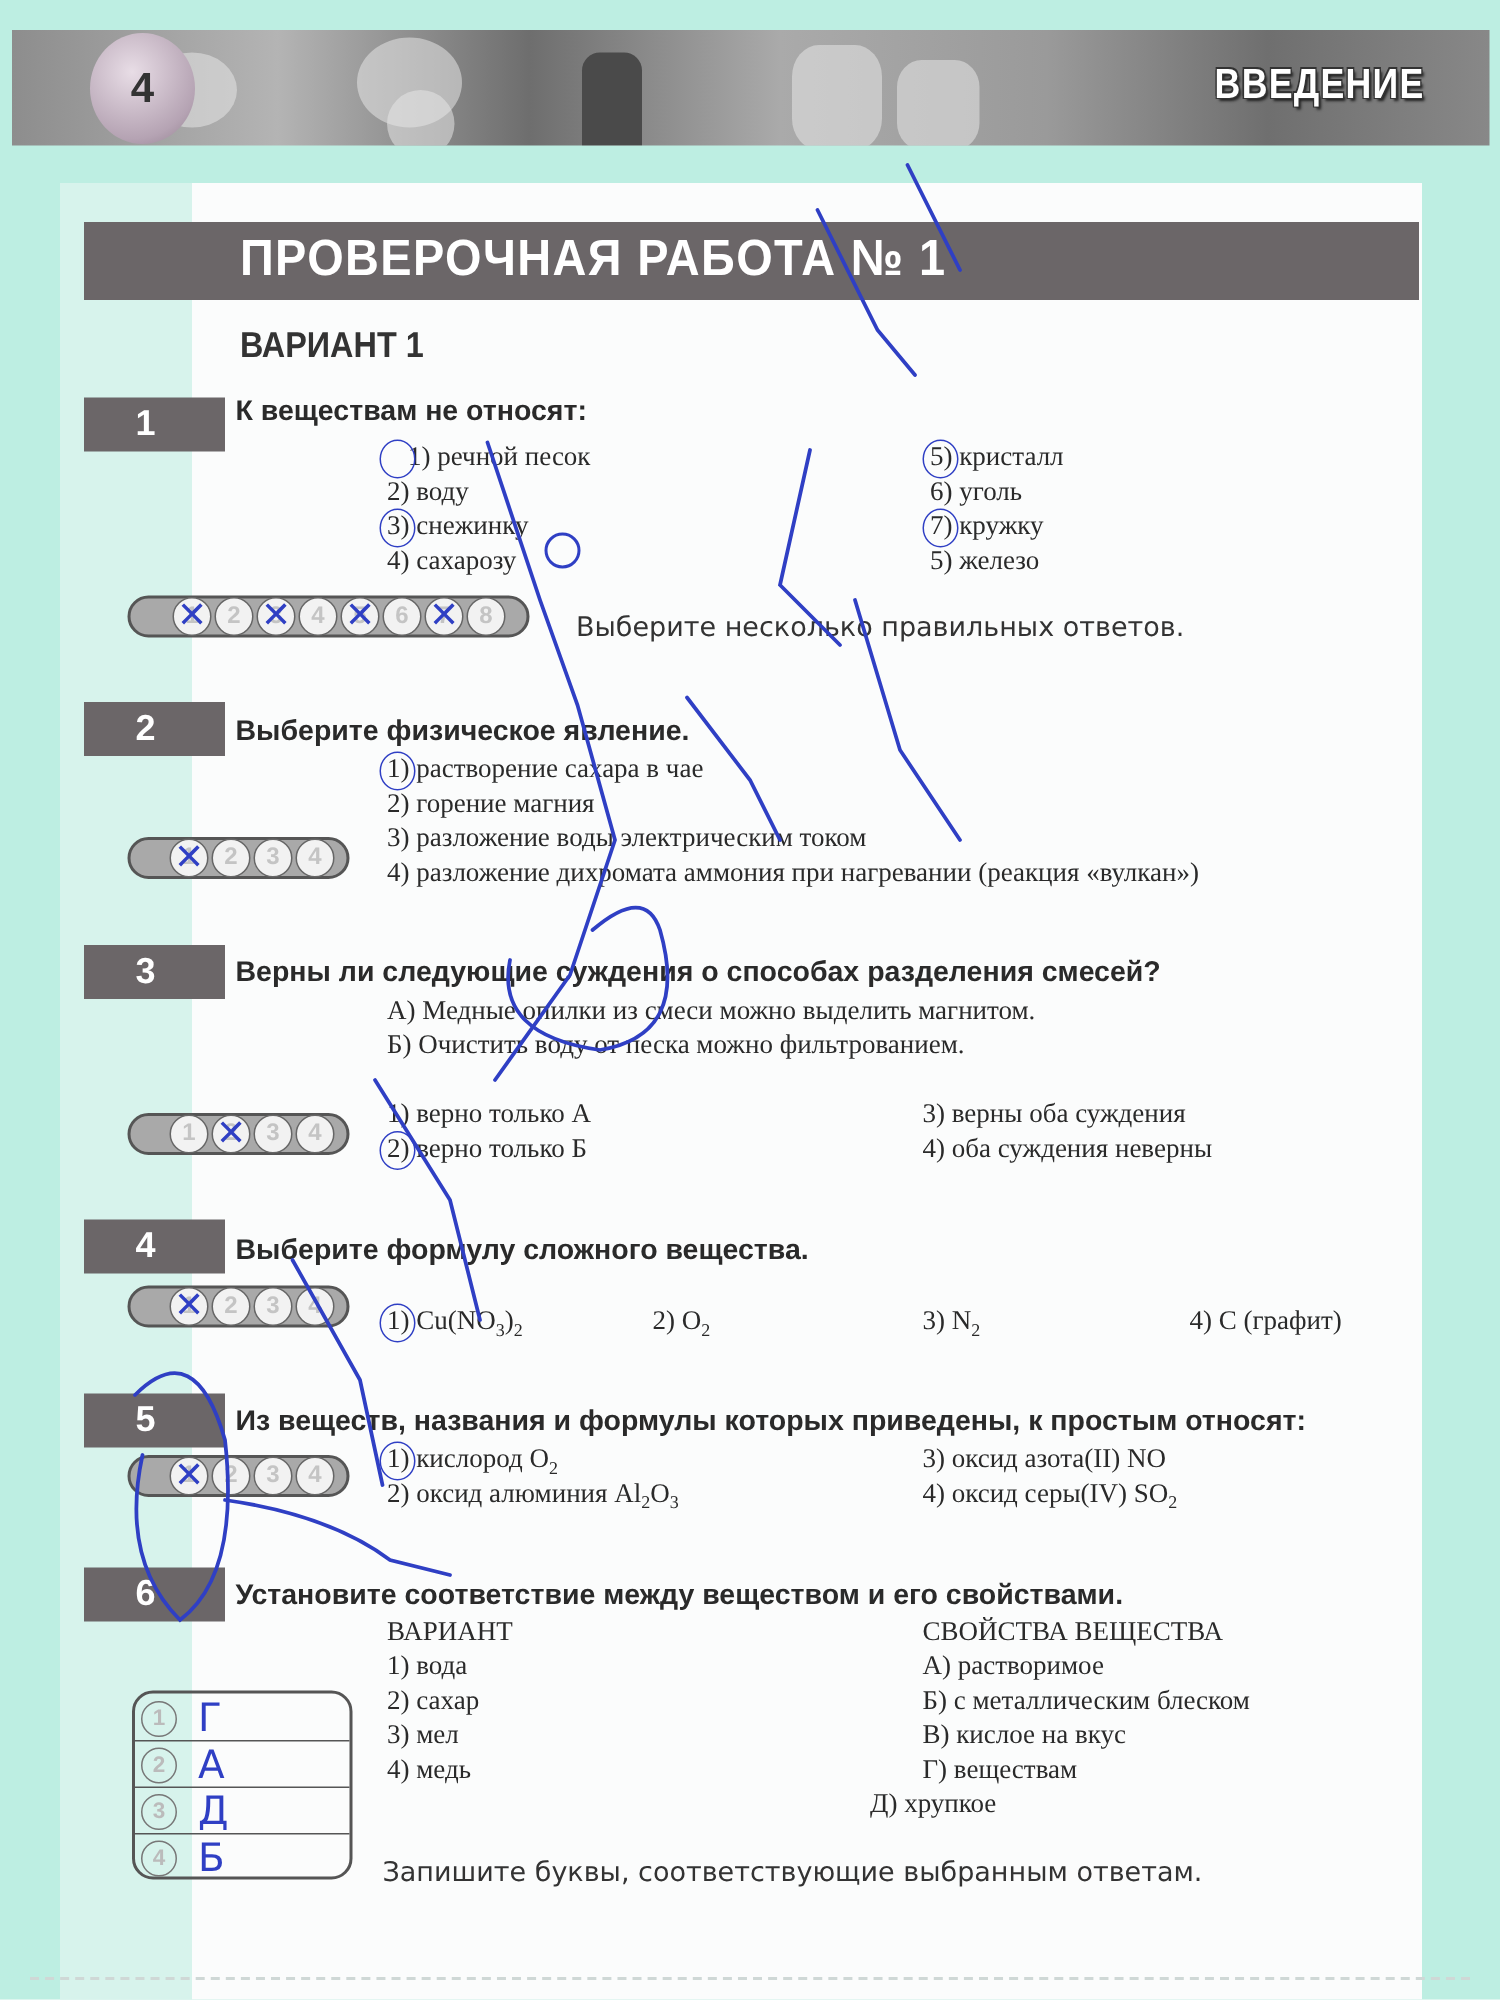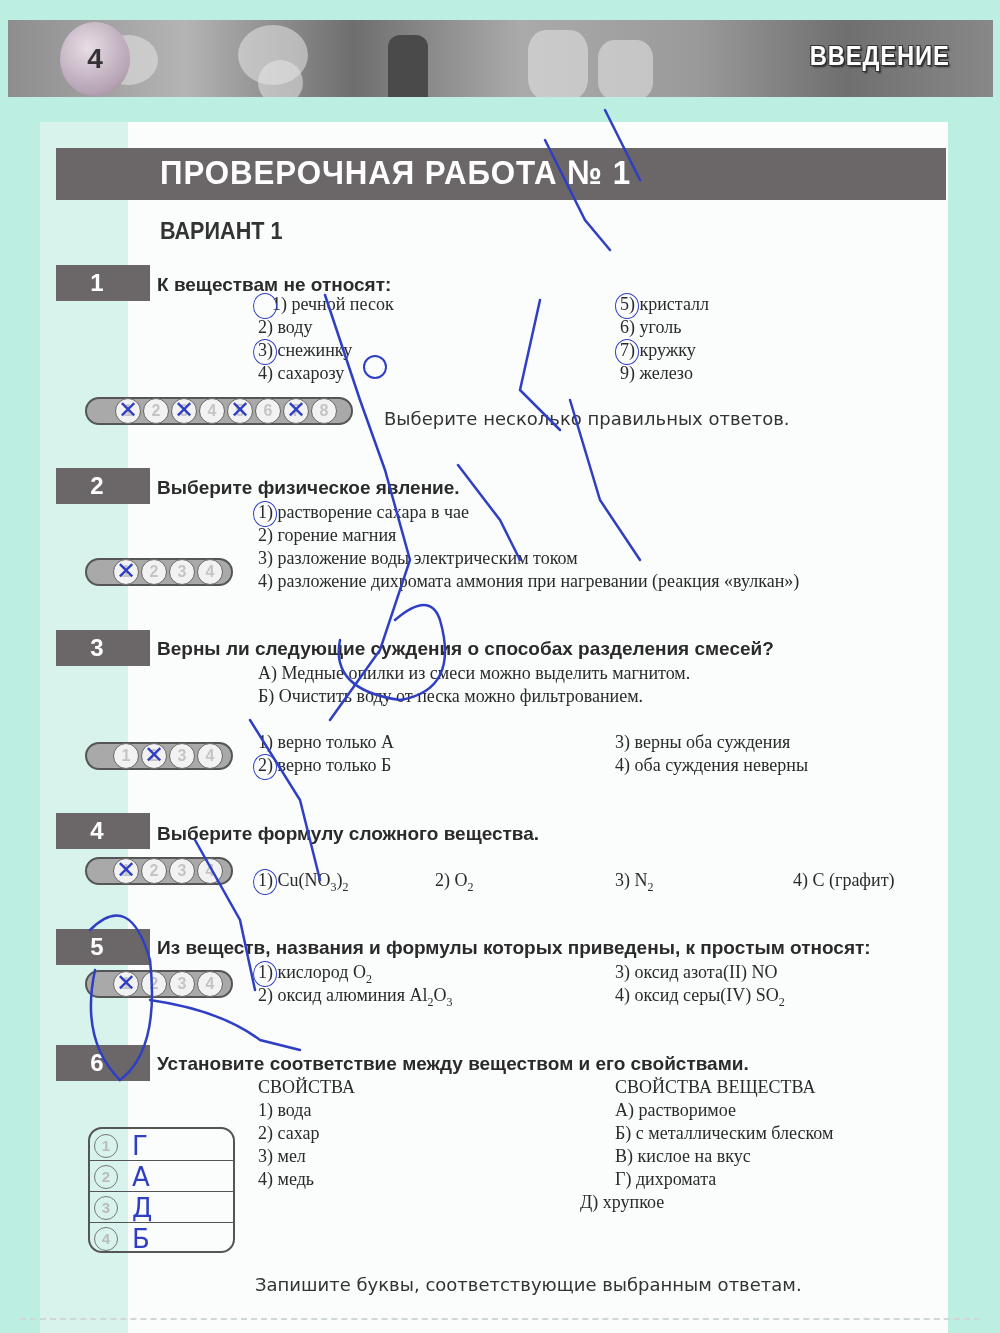--- a/index.html
+++ b/index.html
@@ -46,29 +46,29 @@
 <div class="abs section-title">ВВЕДЕНИЕ</div>
 
 <div class="abs leftstrip"></div>
 <div class="abs paper"></div>
 
 <div class="abs title-bar"></div>
 <div class="abs title-text">ПРОВЕРОЧНАЯ РАБОТА № 1</div>
 <div class="abs variant">ВАРИАНТ 1</div>
 
 <div class="abs qnum" style="top:265px;">1</div>
-<div class="abs qtext" style="top:274px;text-align:right;">К веществам не относят:</div>
+<div class="abs qtext" style="top:264px;text-align:right;">К веществам не относят:</div>
 <div class="abs opt" style="left:272px;top:294px;">1) речной песок</div>
 <div class="abs opt" style="left:258px;top:317px;">2) воду</div>
 <div class="abs opt" style="left:258px;top:340px;">3) снежинку</div>
 <div class="abs opt" style="left:258px;top:363px;">4) сахарозу</div>
 <div class="abs opt" style="left:620px;top:294px;">5) кристалл</div>
 <div class="abs opt" style="left:620px;top:317px;">6) уголь</div>
 <div class="abs opt" style="left:620px;top:340px;">7) кружку</div>
-<div class="abs opt" style="left:620px;top:363px;">9) железо</div>
+<div class="abs opt" style="left:620px;top:363px;">5) железо</div>
 <div class="circ" style="left:253px;top:293px;width:22px;height:24px;"></div>
 <div class="circ" style="left:253px;top:339px;width:22px;height:24px;"></div>
 <div class="circ" style="left:615px;top:293px;width:22px;height:24px;"></div>
 <div class="circ" style="left:615px;top:339px;width:22px;height:24px;"></div>
 
 <div class="abs pill" style="top:397px;width:268px;padding-left:28px;">
   <span class="bub x">1</span>
   <span class="bub">2</span>
   <span class="bub x">3</span>
   <span class="bub">4</span>
@@ -144,51 +144,51 @@
   <span class="bub">4</span>
 </div>
 <div class="abs opt" style="left:258px;top:962px;"><span>1) кислород O</span><sub>2</sub></div>
 <div class="abs opt" style="left:258px;top:985px;"><span>2) оксид алюминия Al</span><sub>2</sub><span>O</span><sub>3</sub></div>
 <div class="abs opt" style="left:615px;top:962px;"><span>3) оксид азота(II) NO</span></div>
 <div class="abs opt" style="left:615px;top:985px;"><span>4) оксид серы(IV) SO</span><sub>2</sub></div>
 <div class="circ" style="left:253px;top:961px;width:22px;height:24px;"></div>
 
 <div class="abs qnum" style="top:1045px;">6</div>
 <div class="abs qtext" style="top:1053px;">Установите соответствие между веществом и его свойствами.</div>
-<div class="abs opt" style="left:258px;top:1077px;">СВОЙСТВА</div>
+<div class="abs opt" style="left:258px;top:1077px;">ВАРИАНТ</div>
 <div class="abs opt" style="left:615px;top:1077px;">СВОЙСТВА ВЕЩЕСТВА</div>
 <div class="abs opt" style="left:258px;top:1100px;">1) вода</div>
 <div class="abs opt" style="left:258px;top:1123px;">2) сахар</div>
 <div class="abs opt" style="left:258px;top:1146px;">3) мел</div>
 <div class="abs opt" style="left:258px;top:1169px;">4) медь</div>
 <div class="abs opt" style="left:615px;top:1100px;">А) растворимое</div>
 <div class="abs opt" style="left:615px;top:1123px;">Б) с металлическим блеском</div>
 <div class="abs opt" style="left:615px;top:1146px;">В) кислое на вкус</div>
-<div class="abs opt" style="left:615px;top:1169px;">Г) дихромата</div>
+<div class="abs opt" style="left:615px;top:1169px;">Г) веществам</div>
 <div class="abs opt" style="left:580px;top:1192px;">Д) хрупкое</div>
 
 <div class="abs match-box">
   <div class="match-row" style="top:2px;">
     <span class="n">1</span>
     <span class="hw">Г</span>
   </div>
   <div class="match-row" style="top:33px;">
     <span class="n">2</span>
     <span class="hw">А</span>
   </div>
   <div class="match-row" style="top:64px;">
     <span class="n">3</span>
     <span class="hw">Д</span>
   </div>
   <div class="match-row" style="top:95px;">
     <span class="n">4</span>
     <span class="hw">Б</span>
   </div>
 </div>
-<div class="abs hint" style="left:255px;top:1238px;margin-top:36px;">Запишите буквы, соответствующие выбранным ответам.</div>
+<div class="abs hint" style="left:255px;top:1238px;">Запишите буквы, соответствующие выбранным ответам.</div>
 
 <svg class="ink" viewBox="0 0 1000 1333">
   <g fill="none" stroke="#2f3fc4" stroke-width="2.5" stroke-linecap="round">
     <path d="M545 140 L585 220 L610 250"></path>
     <path d="M605 110 L640 180"></path>
     <path d="M325 295 L360 400 L385 470 L410 560 L380 650 L330 720"></path>
     <path d="M540 300 L520 390 L560 430"></path>
     <path d="M570 400 L600 500 L640 560"></path>
     <path d="M458 465 L500 520 L520 560"></path>
     <path d="M395 620 Q430 590 440 620 Q460 690 400 700 Q330 690 340 640"></path>

